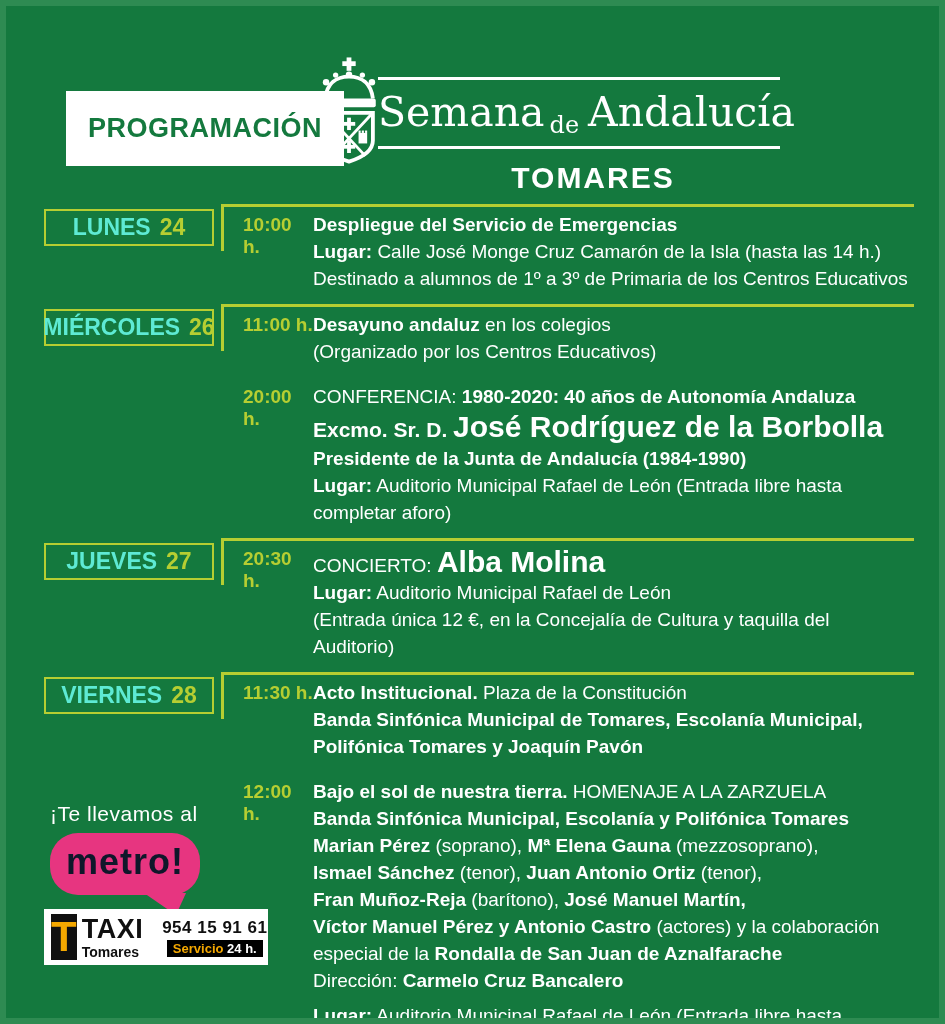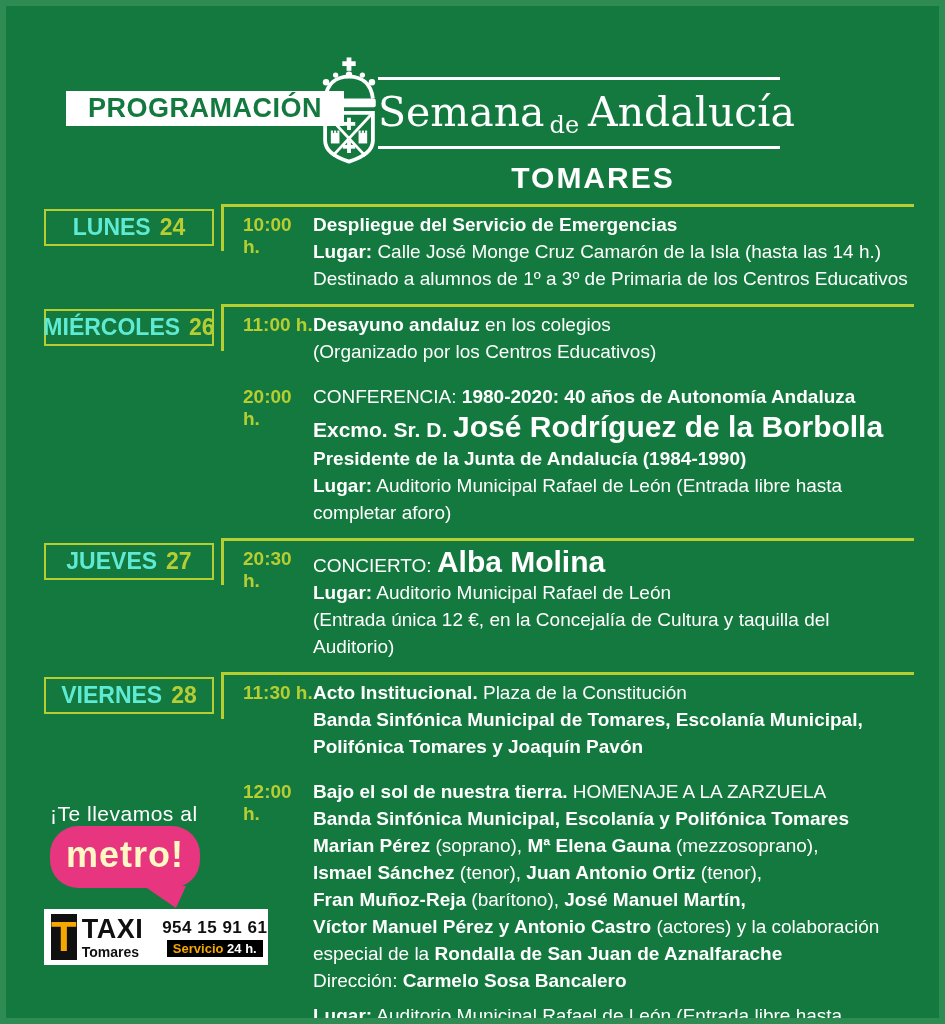--- a/index.html
+++ b/index.html
@@ -12,21 +12,21 @@
   }
   *{margin:0;padding:0;box-sizing:border-box;}
   body{background:#ffffff;font-family:"Liberation Sans",sans-serif;}
   .poster{
     position:relative;width:945px;height:1024px;background:var(--green);
     overflow:hidden;border:6px solid var(--green-light);
   }
   
   .prog-box{
     position:absolute;left:60px;top:85px;background:#fff;
-    padding:2px 22px;
+    padding:22px 22px;
   }
   .prog-box span{color:var(--green);font-weight:700;font-size:27px;letter-spacing:0.5px;}
   .crest{position:absolute;left:300px;top:48px;width:86px;height:112px;}
   .title-block{position:absolute;left:372px;top:71px;width:402px;text-align:center;color:#fff;}
   .title-rule{border-top:3px solid #fff;}
   .title-line{
     font-family:"DejaVu Serif",serif;font-size:41px;white-space:nowrap;
     padding:8px 0 10px;color:#fff;
   }
   .title-de{font-size:24px;position:relative;top:7px;margin:0 9px 0 5px;}
@@ -57,22 +57,22 @@
   .lines{flex:1;color:#fff;font-size:19px;line-height:27px;}
   .line.gap{margin-top:8px;}
   .b{font-weight:700;}
   .i{}
   .lg{font-size:21px;}
   .xl{font-size:30px;line-height:1.15;}
   
   .metro{position:absolute;left:44px;top:796px;color:#fff;}
   .metro-tagline{font-size:21px;letter-spacing:0.5px;}
   .metro-bubble{
-    display:inline-block;position:relative;background:var(--pink);
-    color:#fef9c3;font-size:36px;font-weight:700;letter-spacing:1px;
+    margin-top:7px;display:inline-block;position:relative;background:var(--pink);
+    color:#0f172a;font-size:36px;font-weight:700;letter-spacing:1px;
     padding:8px 16px 12px;border-radius:28px;
   }
   .metro-bubble::after{
     content:"";position:absolute;right:14px;bottom:-20px;width:42px;height:22px;
     background:var(--pink);clip-path:polygon(0 0,100% 0,76% 100%);
   }
   .taxi{
     position:absolute;left:38px;top:903px;width:224px;background:#fff;
     padding:5px 7px;display:flex;align-items:center;gap:5px;
   }
@@ -222,21 +222,21 @@
           <div class="event">
             <div class="time">12:00 h.</div>
             <div class="lines">
               <div class="line"><span class="b i">Bajo el sol de nuestra tierra.</span><span> HOMENAJE A LA ZARZUELA</span></div>
               <div class="line"><span class="b i">Banda Sinfónica Municipal, Escolanía y Polifónica Tomares</span></div>
               <div class="line"><span class="b i">Marian Pérez</span><span> (soprano), </span><span class="b i">Mª Elena Gauna</span><span> (mezzosoprano),</span></div>
               <div class="line"><span class="b i">Ismael Sánchez</span><span> (tenor), </span><span class="b i">Juan Antonio Ortiz</span><span> (tenor),</span></div>
               <div class="line"><span class="b i">Fran Muñoz-Reja</span><span> (barítono), </span><span class="b i">José Manuel Martín,</span></div>
               <div class="line"><span class="b i">Víctor Manuel Pérez y Antonio Castro</span><span> (actores) y la colaboración</span></div>
               <div class="line"><span>especial de la </span><span class="b i">Rondalla de San Juan de Aznalfarache</span></div>
-              <div class="line"><span>Dirección: </span><span class="b i">Carmelo Sosa Bancalero</span></div>
+              <div class="line"><span>Dirección: </span><span class="b i">Carmelo Cruz Bancalero</span></div>
               <div class="line gap"><span class="b">Lugar:</span><span> Auditorio Municipal Rafael de León </span><span class="i">(Entrada libre hasta completar aforo)</span></div>
             </div>
           </div>
         </div>
   </div>
 </div>
 
   <div class="metro">
     <div class="metro-tagline">¡Te llevamos al</div>
     <div class="metro-bubble">metro!</div>

